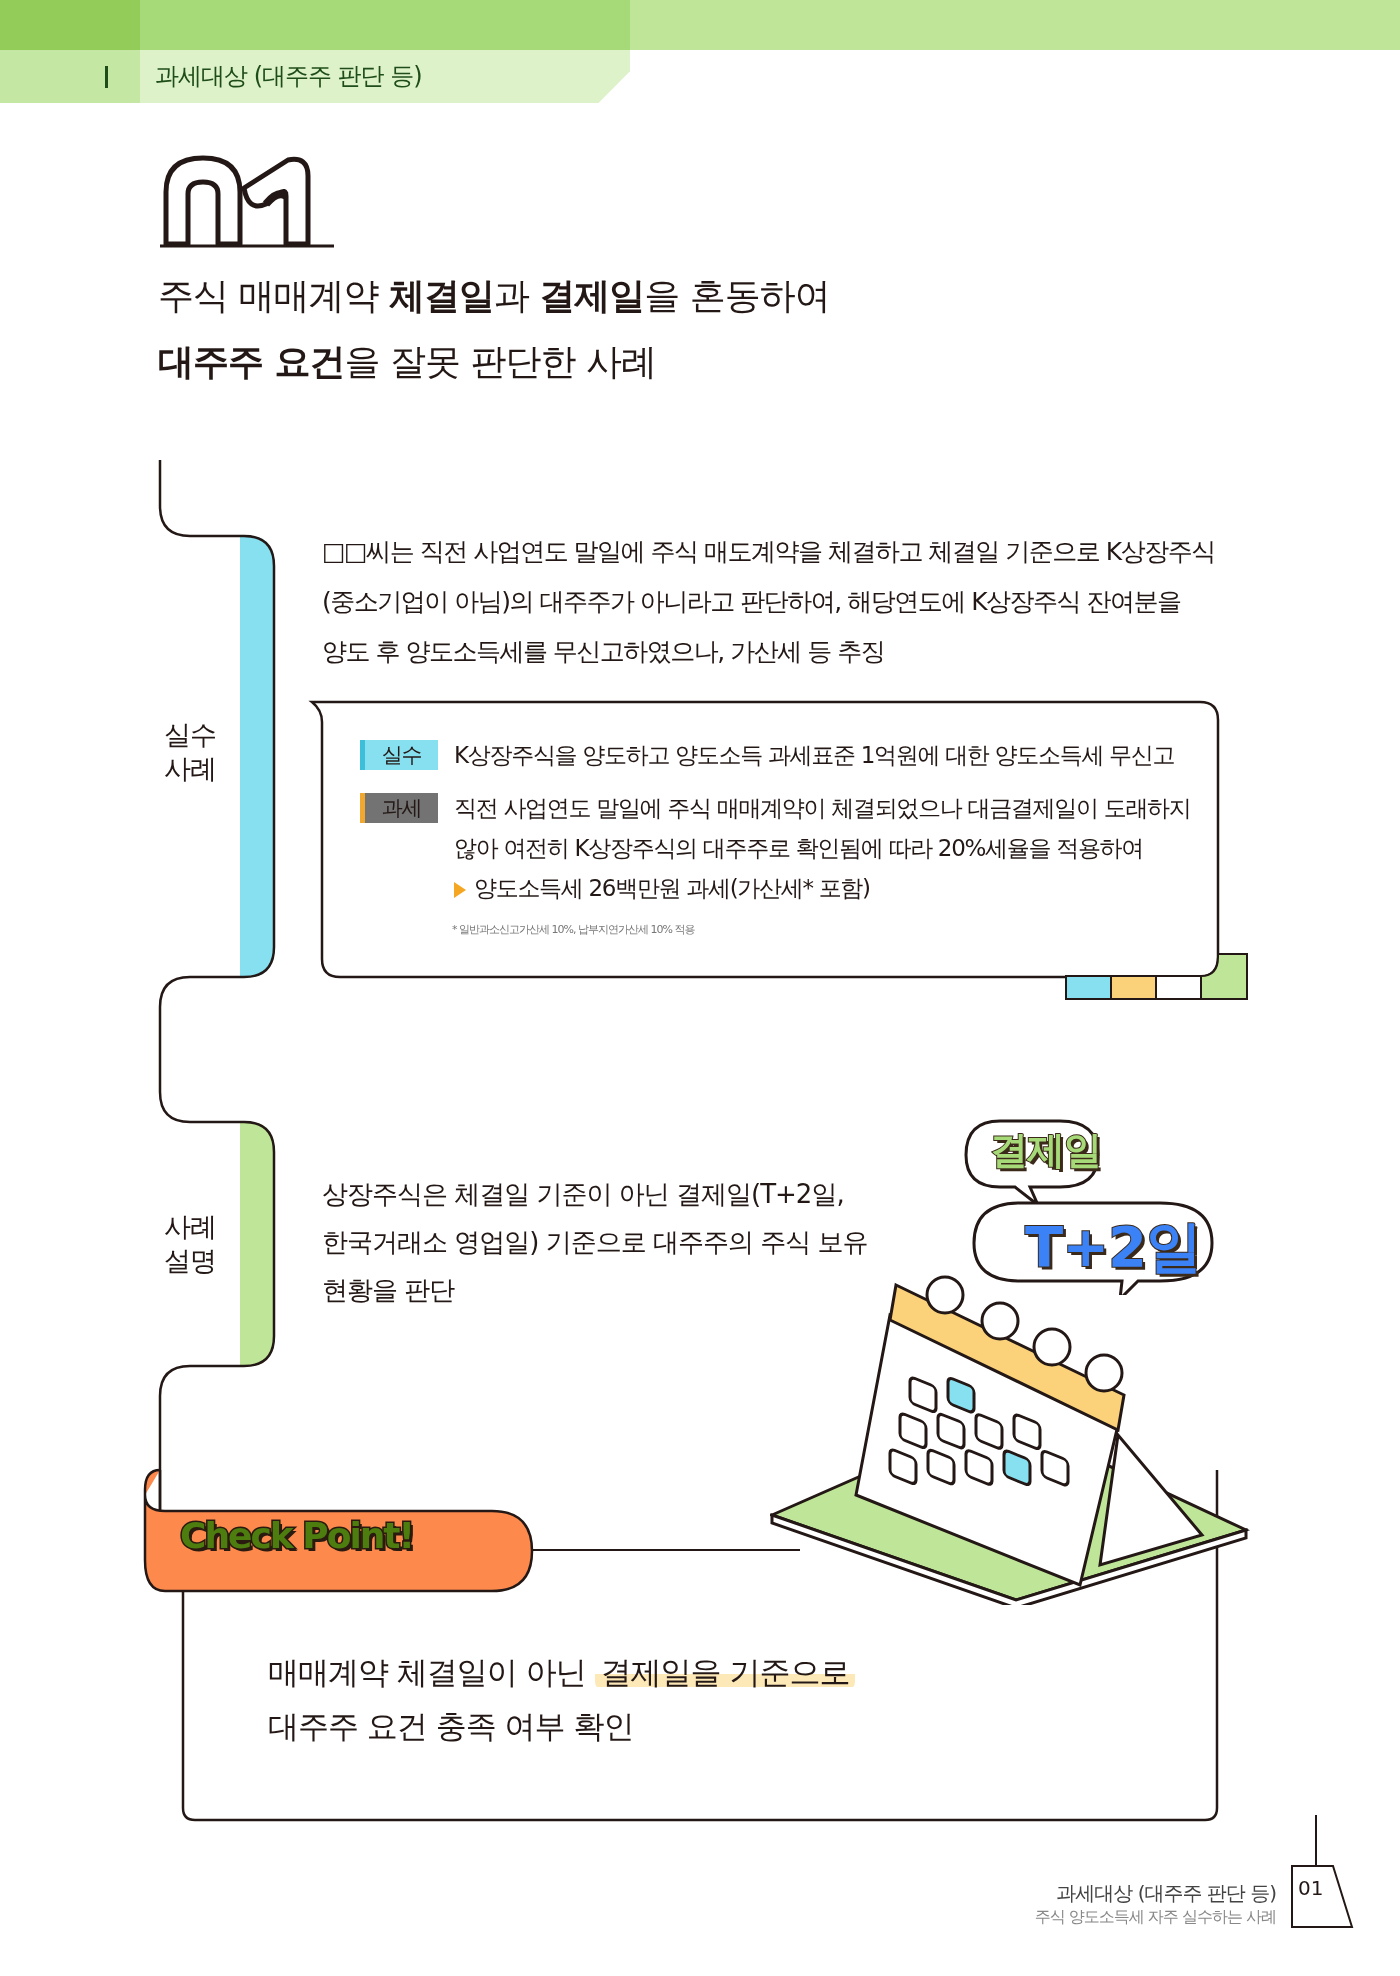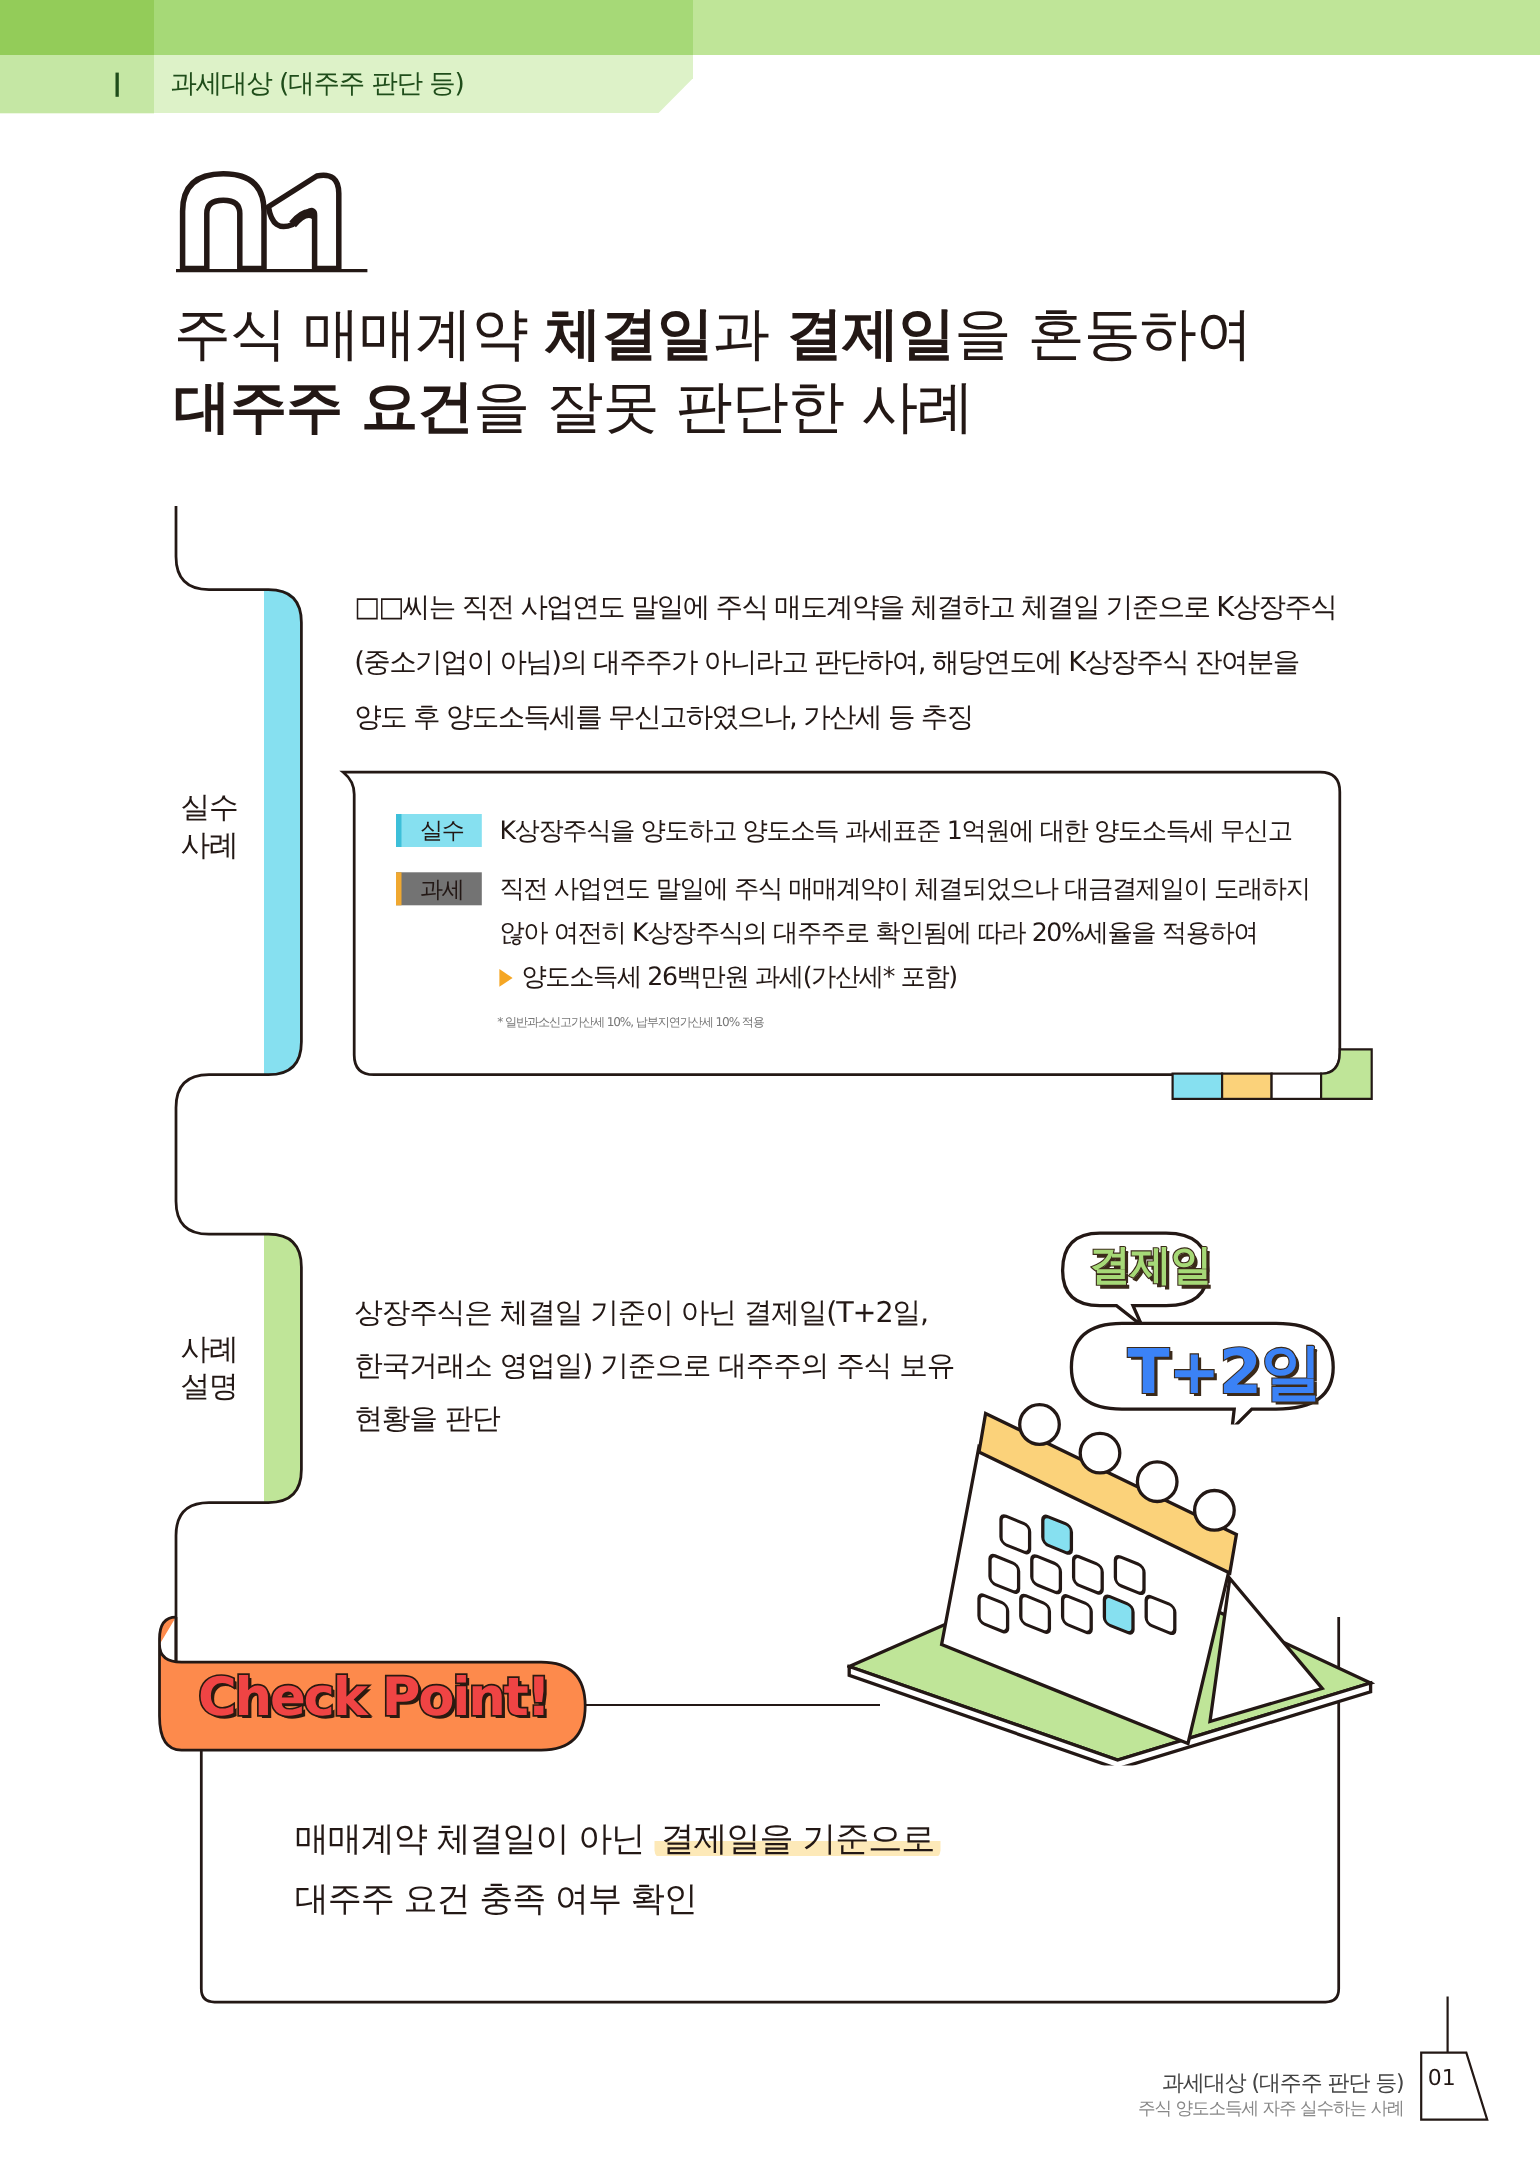--- a/index.html
+++ b/index.html
@@ -10,38 +10,38 @@
   .band-top{left:0;top:0;width:1400px;height:50px;background:#bfe598}
   .band-dark{left:0;top:0;width:630px;height:50px;background:#a6d977}
   .band-darkest{left:0;top:0;width:140px;height:50px;background:#93cc59}
   .tab{left:0;top:50px;width:630px;height:53px;background:#ddf2c8;clip-path:polygon(0 0,100% 0,100% 40%,95% 100%,0 100%)}
   .tab-left{left:0;top:50px;width:140px;height:53px;background:#c5e7a4}
   .tab-bar{left:105px;top:66px;width:3px;height:22px;background:#1f4d1a}
   .tab-text{left:155px;top:60px;font-size:24px;color:#1f4d1a;letter-spacing:-1px;white-space:nowrap}
   
   .num-logo{left:158px;top:152px;width:180px;height:100px}
   
-  .title{left:158px;font-size:52px;letter-spacing:-1px;white-space:nowrap;line-height:1}
+  .title{left:158px;font-size:36px;letter-spacing:-1px;white-space:nowrap;line-height:1}
   .title b{font-weight:bold}
   
   .timeline{left:0;top:0;width:1400px;height:1976px;pointer-events:none}
   .side-label{left:150px;font-size:27px;line-height:34px;text-align:center;width:80px;letter-spacing:-1px}
   .para{left:322px;font-size:25px;line-height:50px;letter-spacing:-1.5px;white-space:nowrap}
   .box-row{position:absolute;left:360px;display:flex;align-items:flex-start;font-size:23px;letter-spacing:-1.3px;white-space:nowrap}
   .tag{width:78px;height:30px;display:flex;align-items:center;justify-content:center;font-size:21px;margin-right:16px;border-left:5px solid}
   .tag.blue{background:#86e0f0;border-color:#3dbfd9}
   .tag.orange{background:#737373;border-color:#f0a830}
   .row-lines{line-height:40px;margin-top:-5px}
   .arrow{display:inline-block;width:0;height:0;border-left:12px solid #f5a623;border-top:8px solid transparent;border-bottom:8px solid transparent;margin-right:8px;vertical-align:middle}
   .footnote{left:452px;top:922px;font-size:11px;color:#777;letter-spacing:-1px;white-space:nowrap}
   .expl{left:322px;top:1170px;font-size:26px;line-height:48px;letter-spacing:-1px;white-space:nowrap}
   
   .bubble-text{font-weight:bold;white-space:nowrap;letter-spacing:-1px;-webkit-text-stroke:2px #3b2a1a;paint-order:stroke fill;text-shadow:3px 3px 0 #3b2a1a}
   
-  .cp-text{left:180px;top:1515px;font-size:48px;font-weight:bold;color:#ef4444;letter-spacing:-2px;-webkit-text-stroke:3px #2a1a10;paint-order:stroke fill;text-shadow:3px 3px 0 #2a1a10;white-space:nowrap}
+  .cp-text{left:180px;top:1515px;font-size:36px;font-weight:bold;color:#4d7c0f;letter-spacing:-2px;-webkit-text-stroke:3px #2a1a10;paint-order:stroke fill;text-shadow:3px 3px 0 #2a1a10;white-space:nowrap}
   .cp-body{left:268px;top:1645px;font-size:31px;line-height:54px;letter-spacing:-1px;white-space:nowrap}
   .hl{background:linear-gradient(transparent 55%,#fde9b8 55%,#fde9b8 92%,transparent 92%);border-radius:8px;padding:0 6px}
   
   .foot1{right:124px;top:1880px;font-size:20px;color:#444;letter-spacing:-1px;white-space:nowrap;text-align:right}
   .foot2{right:124px;top:1907px;font-size:16px;color:#888;letter-spacing:-1px;white-space:nowrap;}
   .foot-num{left:1298px;top:1876px;width:40px;text-align:left;font-size:20px}
 </style>
 </head>
 <body>
 

